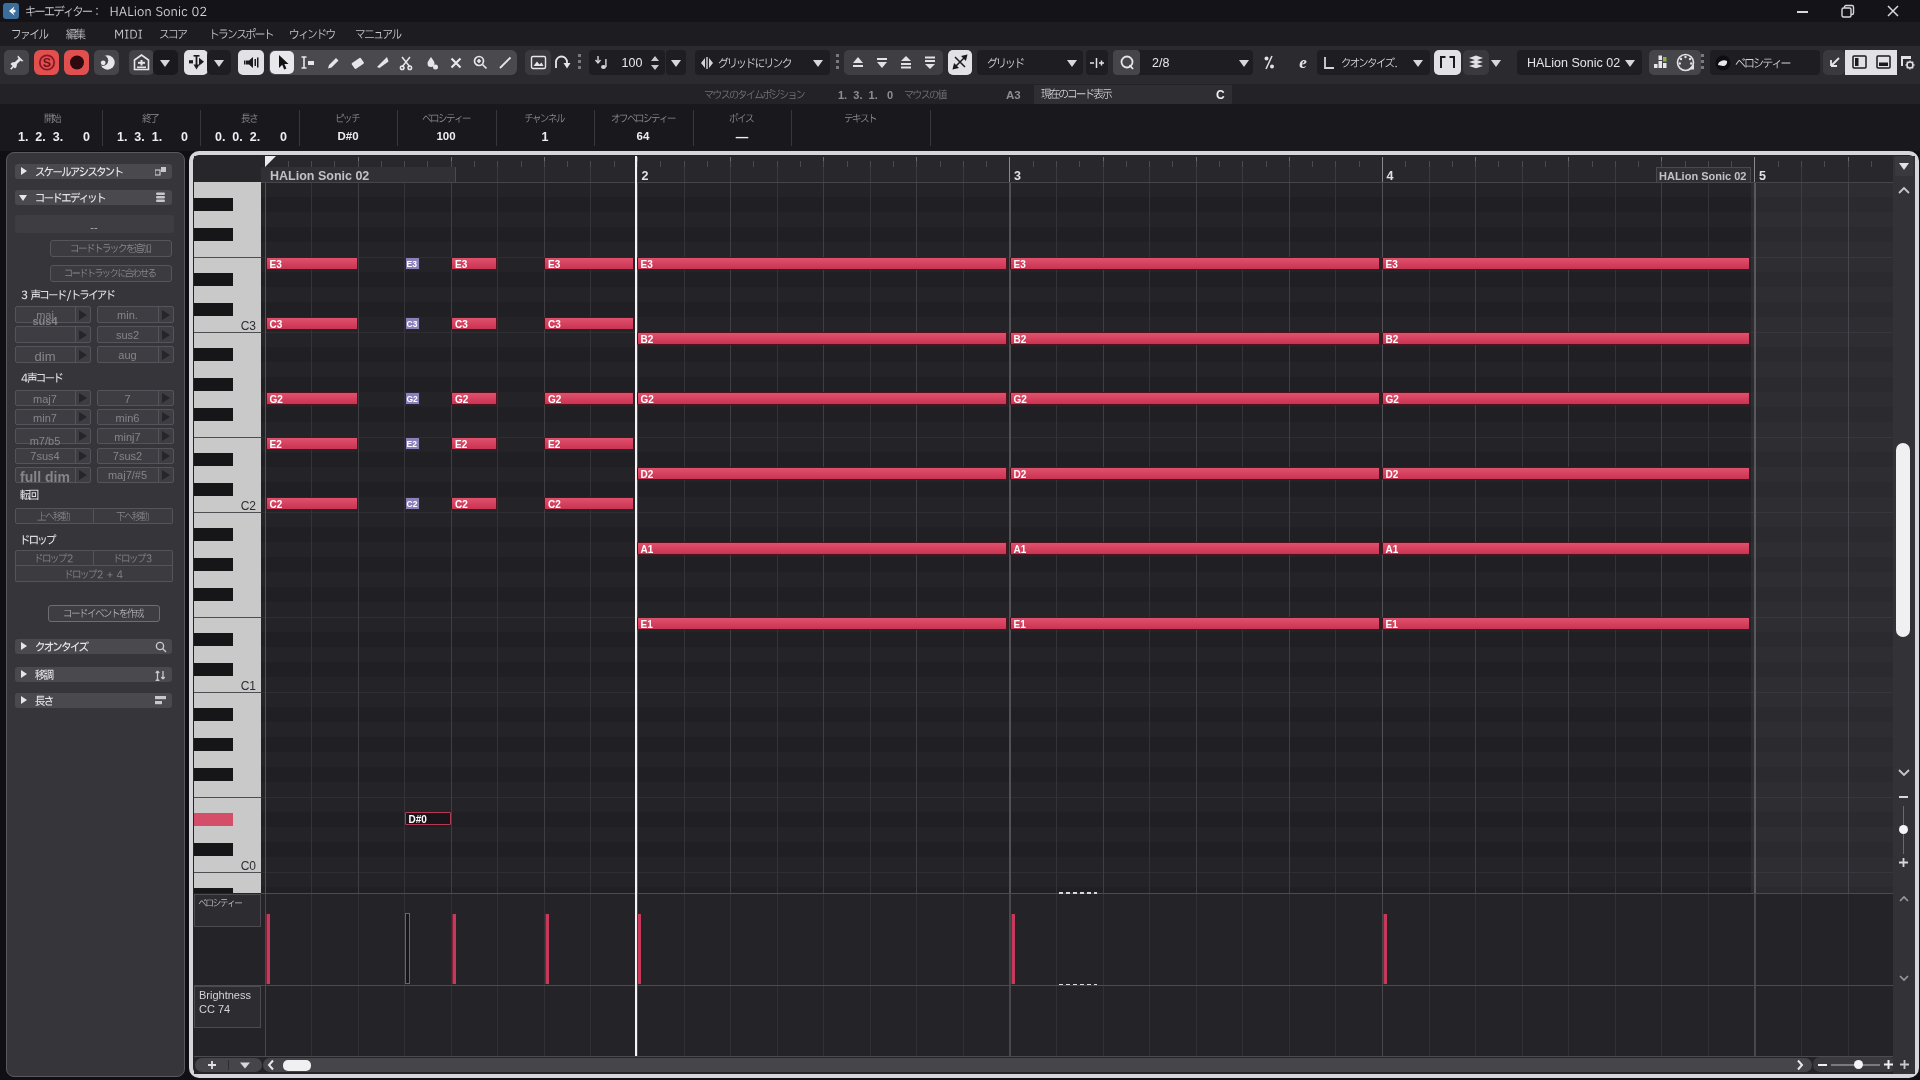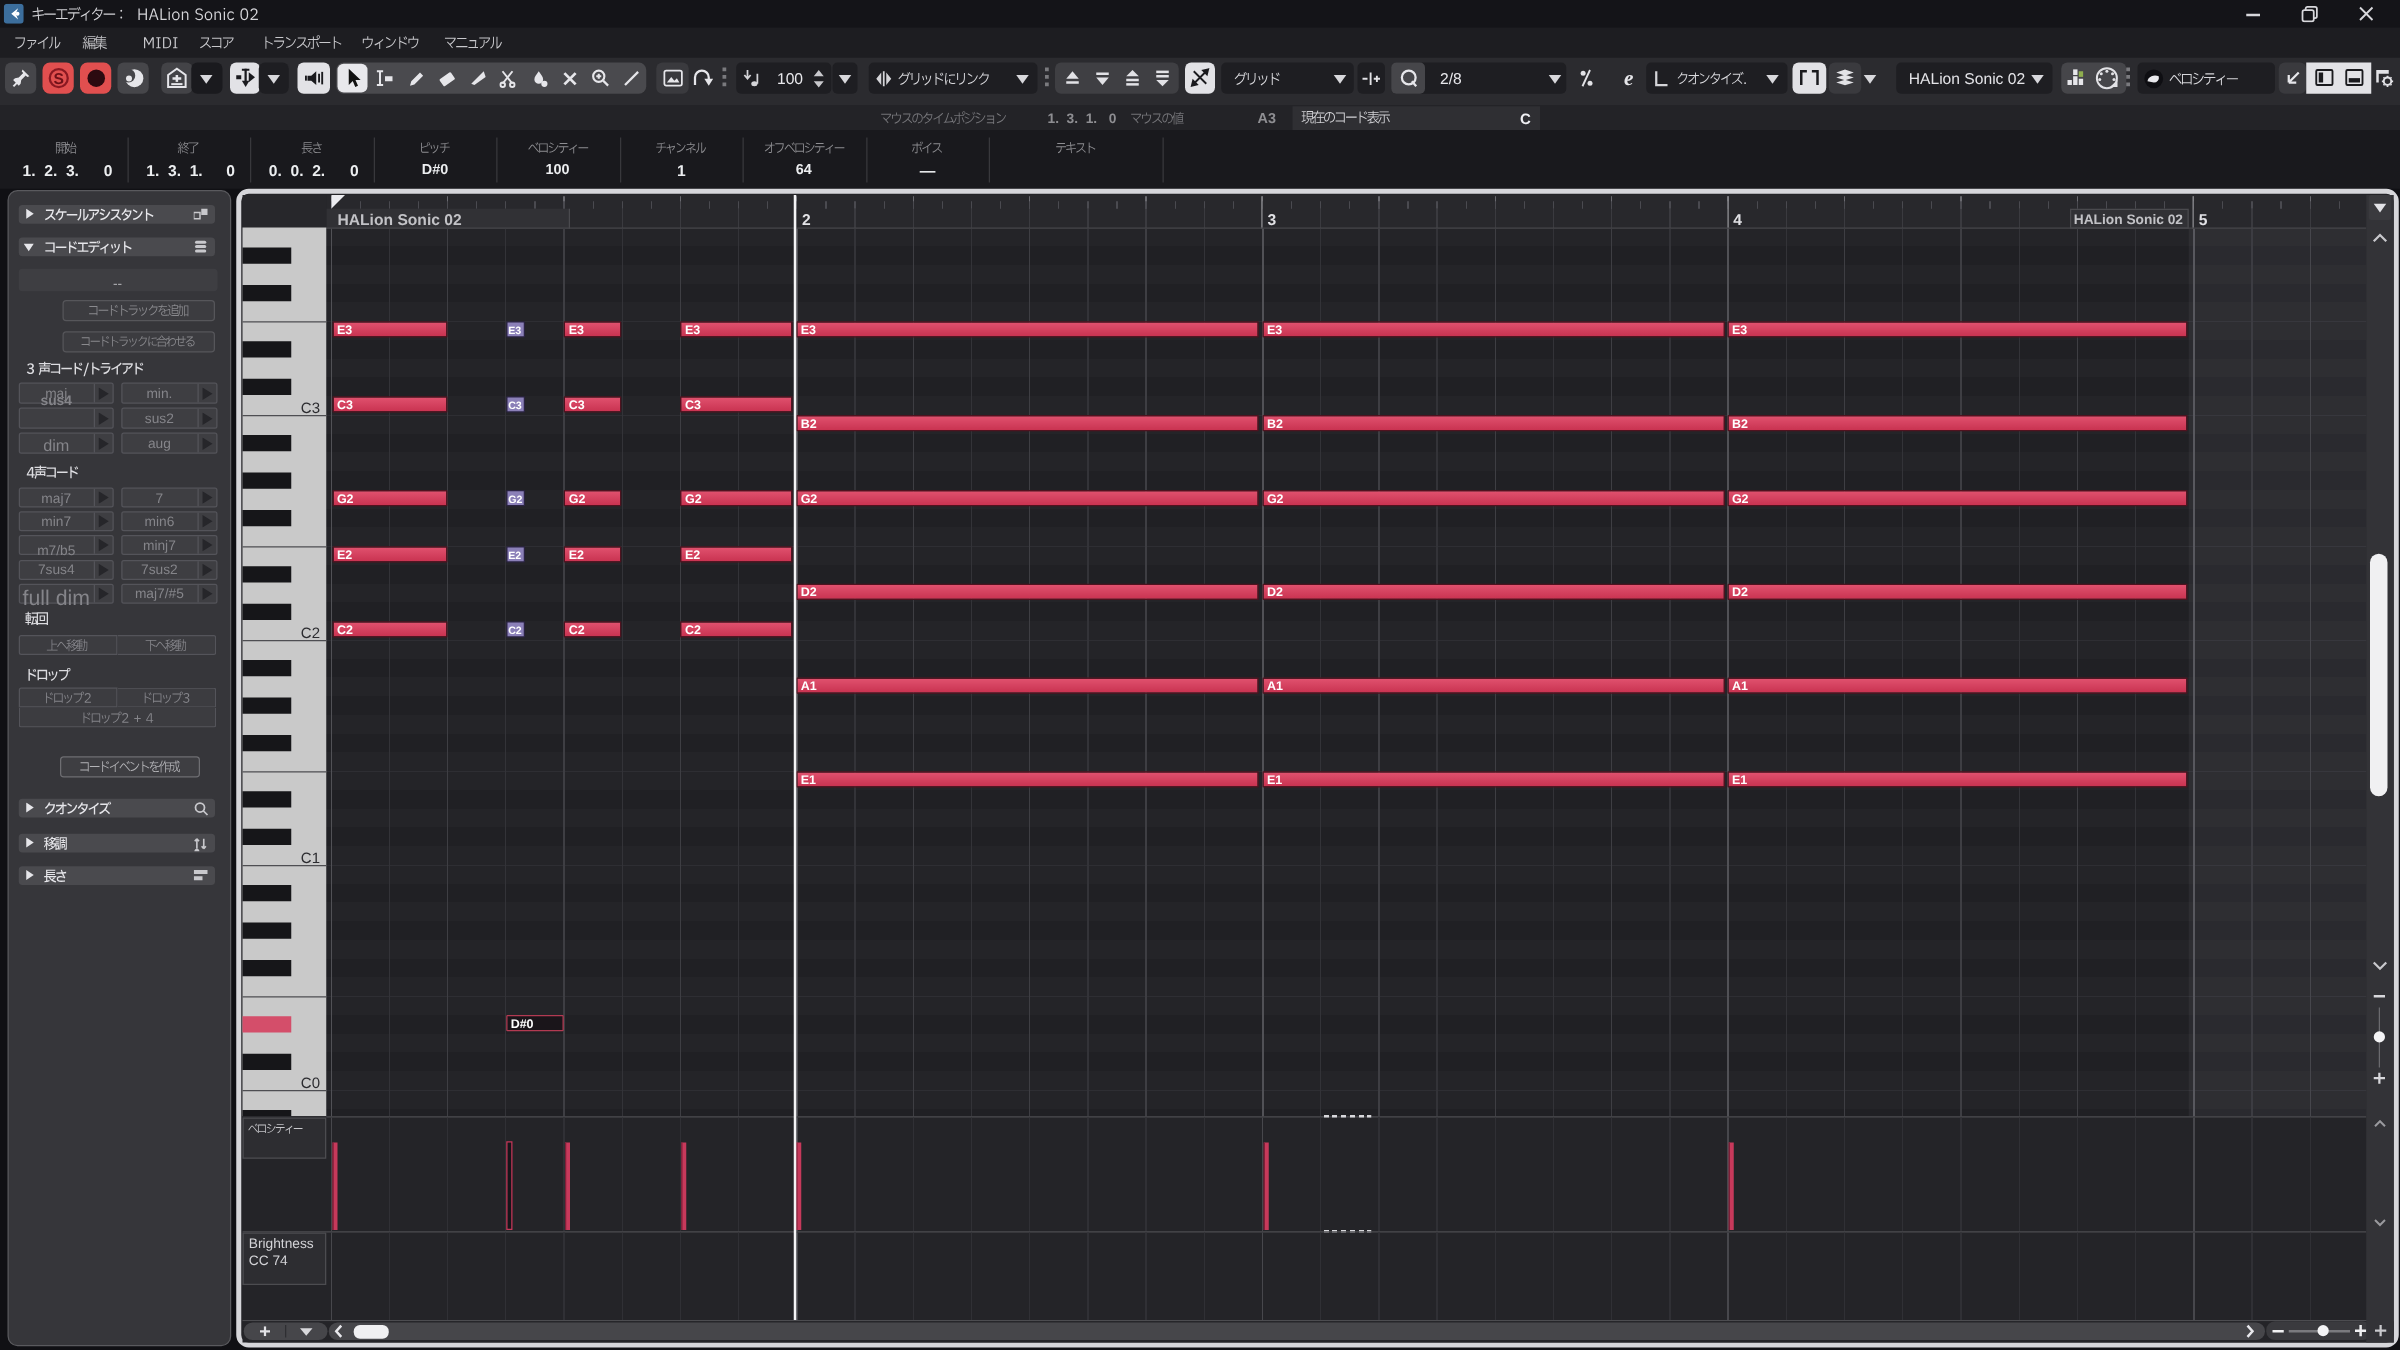--- a/index.html
+++ b/index.html
@@ -525,21 +525,21 @@
     <path d="M1 0 L9 5 L1 10 Z" fill="#26262a"></path>
   </svg>
 <div style="position:absolute;left:97.00px;top:447.60px;width:77.00px;height:16.00px;background:#3e3e42;border:1px solid #54545a;border-radius:2px"></div>
 <div style="position:absolute;left:158.00px;top:448.60px;width:1.00px;height:14.00px;background:#54545a"></div>
 <div style="position:absolute;left:127.5px;top:451.1px;font-size:11px;color:#85858a;font-weight:400;white-space:nowrap;line-height:1;transform:translateX(-50%);">7sus2</div>
 <svg style="position:absolute;left:161.0px;top:450.6px" width="10" height="10" viewBox="0 0 10 10">
     <path d="M1 0 L9 5 L1 10 Z" fill="#26262a"></path>
   </svg>
 <div style="position:absolute;left:15.00px;top:466.80px;width:76.00px;height:16.00px;background:#3e3e42;border:1px solid #54545a;border-radius:2px"></div>
 <div style="position:absolute;left:75.00px;top:467.80px;width:1.00px;height:14.00px;background:#54545a"></div>
-<div style="position:absolute;left:45.0px;top:470.3px;font-size:17px;color:#85858a;font-weight:400;white-space:nowrap;line-height:1;transform:translateX(-50%);">full dim</div>
+<div style="position:absolute;left:45.0px;top:470.3px;font-size:14px;color:#85858a;font-weight:700;white-space:nowrap;line-height:1;transform:translateX(-50%);">full dim</div>
 <svg style="position:absolute;left:78.0px;top:469.8px" width="10" height="10" viewBox="0 0 10 10">
     <path d="M1 0 L9 5 L1 10 Z" fill="#26262a"></path>
   </svg>
 <div style="position:absolute;left:97.00px;top:466.80px;width:77.00px;height:16.00px;background:#3e3e42;border:1px solid #54545a;border-radius:2px"></div>
 <div style="position:absolute;left:158.00px;top:467.80px;width:1.00px;height:14.00px;background:#54545a"></div>
 <div style="position:absolute;left:127.5px;top:470.3px;font-size:11px;color:#85858a;font-weight:400;white-space:nowrap;line-height:1;transform:translateX(-50%);">maj7/#5</div>
 <svg style="position:absolute;left:161.0px;top:469.8px" width="10" height="10" viewBox="0 0 10 10">
     <path d="M1 0 L9 5 L1 10 Z" fill="#26262a"></path>
   </svg>
 <div style="position:absolute;left:21.0px;top:489.0px;line-height:0"><svg width="17" height="14" viewBox="0 0 17 14" style="overflow:visible">

